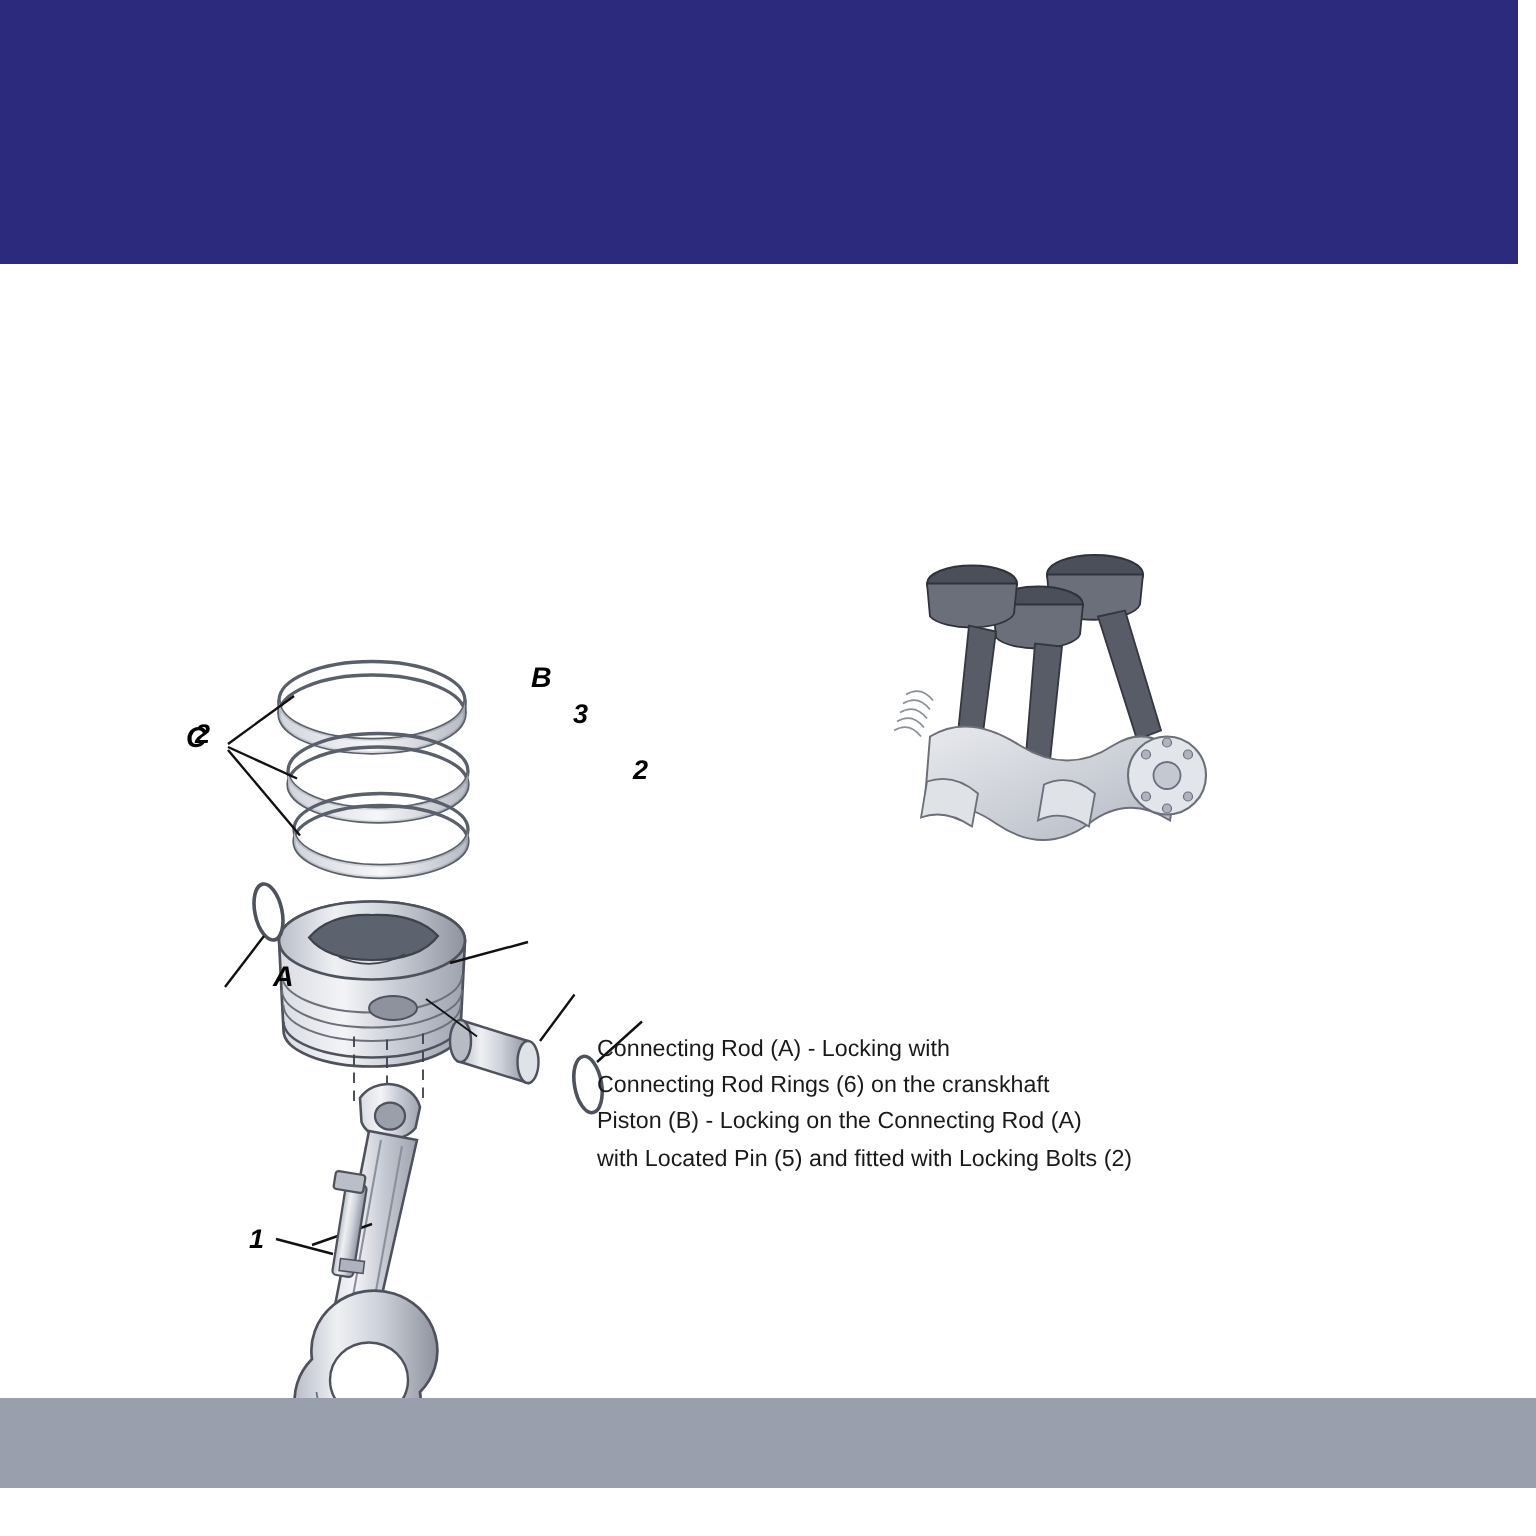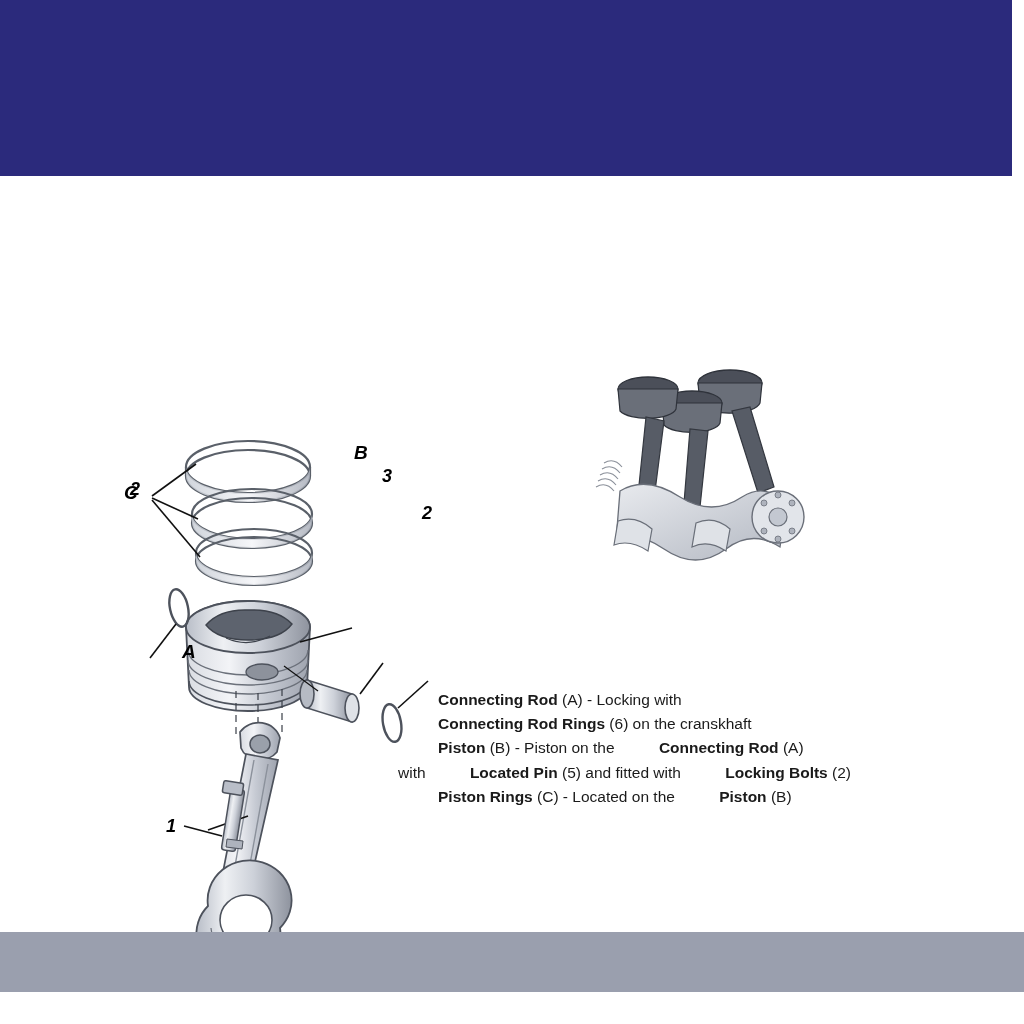--- a/index.html
+++ b/index.html
@@ -53,21 +53,21 @@
   }
   .caption {
     position: absolute;
     left: 398px;
     top: 688px;
     width: 470px;
     font-size: 15.5px;
     line-height: 24.2px;
     color: #1a1a1a;
   }
-  .caption .b { font-weight: bold; margin-left: 40px; }
+  .caption .b { font-weight: normal; }
   .label {
     position: absolute;
     font-style: italic;
     font-weight: bold;
     font-size: 19px;
     color: #000;
   }
   .num {
     position: absolute;
     font-style: italic;
@@ -248,25 +248,22 @@
   </div>
 
   <div class="caption">
     <div>
       <span class="b">Connecting Rod</span><span> (A) - Locking with</span>
     </div>
     <div>
       <span class="b">Connecting Rod Rings</span><span> (6) on the cranskhaft</span>
     </div>
     <div>
-      <span class="b">Piston</span><span> (B) - Piston on the </span><span class="b">Connecting Rod</span><span> (A)</span>
+      <span class="b">Piston</span><span> (B) - Locking on the </span><span class="b">Connecting Rod</span><span> (A)</span>
     </div>
     <div>
       <span>with </span><span class="b">Located Pin</span><span> (5) and fitted with </span><span class="b">Locking Bolts</span><span> (2)</span>
-    </div>
-    <div>
-      <span class="b">Piston Rings</span><span> (C) - Located on the </span><span class="b">Piston</span><span> (B)</span>
     </div>
   </div>
 
   <div class="footer-band"></div>
   <div class="footer-strip"></div>
 </div>
 
 </body></html>

